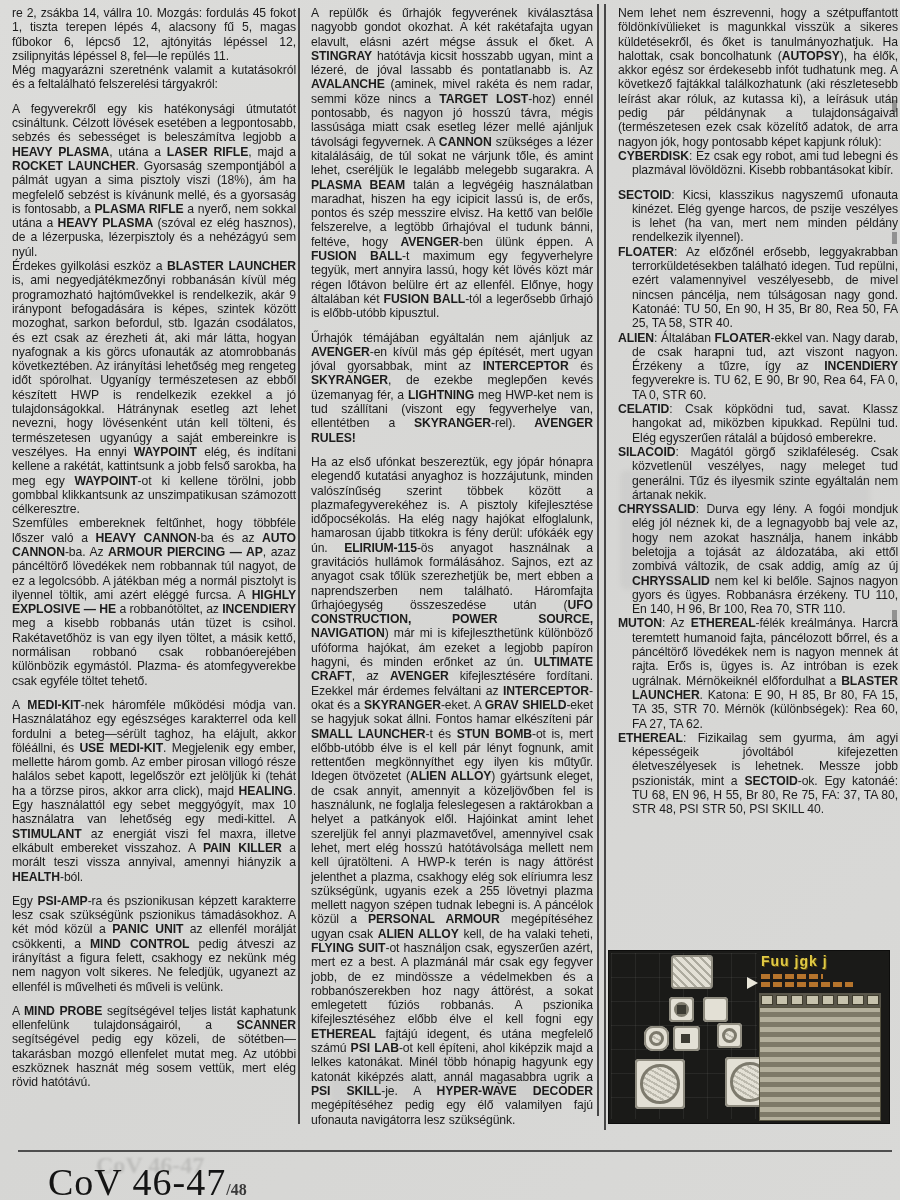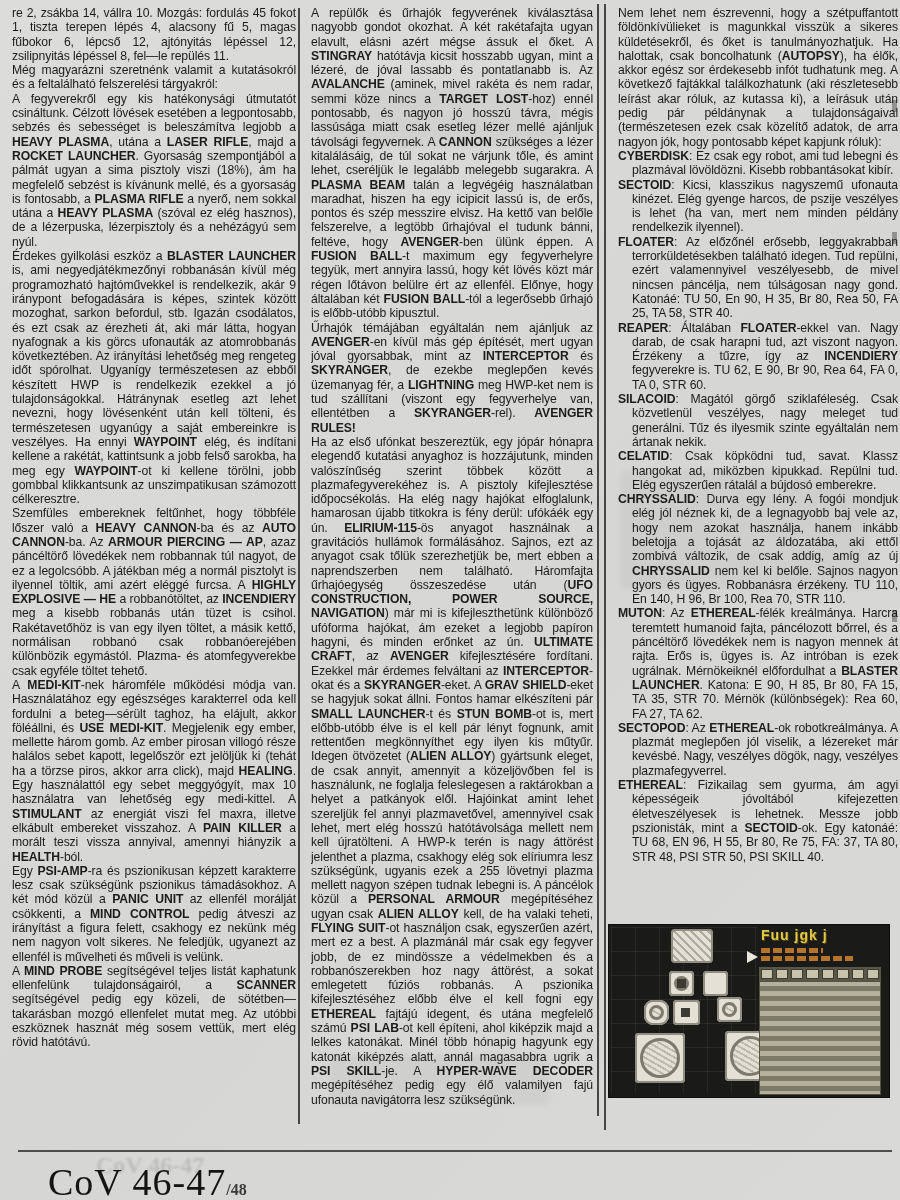--- a/index.html
+++ b/index.html
@@ -5,32 +5,32 @@
   html,body{margin:0;padding:0;background:#a9a9a7;}
   .page{position:relative;width:900px;height:1200px;margin:0 auto;overflow:hidden;
         background:linear-gradient(135deg,#dcdcda 0%,#d6d6d4 55%,#d9d9d7 100%);
         font-family:"Liberation Sans",sans-serif;}
   .col{position:absolute;top:6px;text-align:justify;color:#1c1c1c;
        font-size:12.2px;line-height:14.3px;letter-spacing:-0.1px;overflow:hidden;}
   #col1{left:12px;width:284px;height:1138px;}
   #col2{left:311px;width:282px;height:1138px;}
   #col3{left:618px;width:280px;height:940px;}
   .para{margin:0;}
-  .para.gap{margin-top:0;}
+  .para.gap{margin-top:10px;}
   .para.hang{padding-left:14px;text-indent:-14px;}
   .b{font-weight:bold;}
   .vrule{position:absolute;width:2px;background:#474747;}
   #rule1{left:298px;top:8px;height:1116px;}
   #rule2{left:597px;top:4px;height:1112px;}
   #rule3{left:604px;top:4px;height:1126px;}
   
   .blot{position:absolute;background:rgba(110,110,110,.07);filter:blur(2px);border-radius:8px;}
   .tick{position:absolute;left:892px;width:5px;height:12px;background:rgba(90,90,90,.55);}
   
-  .screenshot{position:absolute;left:608px;top:924px;width:280px;height:172px;
+  .screenshot{position:absolute;left:608px;top:950px;width:280px;height:172px;
               background:#1a1a18;border:1px solid #0d0d0c;overflow:hidden;}
   .shot-map{position:absolute;left:2px;top:2px;width:146px;height:166px;
             background-image:linear-gradient(rgba(170,170,160,.10) 1px,transparent 1px),
                              linear-gradient(90deg,rgba(170,170,160,.10) 1px,transparent 1px);
             background-size:24px 24px;}
   .tile{position:absolute;background:#e3e0d5;border-radius:4px;box-shadow:inset 0 0 0 2px #8f8c80;}
   #tA{left:60px;top:2px;width:42px;height:34px;
       background-image:repeating-linear-gradient(45deg,rgba(120,118,105,.5) 0 2px,transparent 2px 6px);}
   #tB{left:58px;top:44px;width:25px;height:25px;}
   #tC{left:33px;top:73px;width:25px;height:25px;border-radius:9px;}
@@ -90,26 +90,25 @@
   <div class="col" id="col2">
       <div class="para"><span>A repülők és űrhajók fegyverének kiválasztása nagyobb gondot okozhat. A két rakétafajta ugyan elavult, elásni azért mégse ássuk el őket. A </span><span class="b">STINGRAY</span><span> hatótávja kicsit hosszabb ugyan, mint a lézeré, de jóval lassabb és pontatlanabb is. Az </span><span class="b">AVALANCHE</span><span> (aminek, mivel rakéta és nem radar, semmi köze nincs a </span><span class="b">TARGET LOST</span><span>-hoz) ennél pontosabb, és nagyon jó hosszú távra, mégis lassúsága miatt csak esetleg lézer mellé ajánljuk távolsági fegyvernek. A </span><span class="b">CANNON</span><span> szükséges a lézer kitalálásáig, de túl sokat ne várjunk tőle, és amint lehet, cseréljük le legalább melegebb sugarakra. A </span><span class="b">PLASMA BEAM</span><span> talán a legvégéig használatban maradhat, hiszen ha egy icipicit lassú is, de erős, pontos és szép messzire elvisz. Ha kettő van belőle felszerelve, a legtöbb űrhajóval el tudunk bánni, feltéve, hogy </span><span class="b">AVENGER</span><span>-ben ülünk éppen. A </span><span class="b">FUSION BALL</span><span>-t maximum egy fegyverhelyre tegyük, mert annyira lassú, hogy két lövés közt már régen lőtávon belülre ért az ellenfél. Előnye, hogy általában két </span><span class="b">FUSION BALL</span><span>-tól a legerősebb űrhajó is előbb-utóbb kipusztul.</span></div>
       <div class="para gap"><span>Űrhajók témájában egyáltalán nem ajánljuk az </span><span class="b">AVENGER</span><span>-en kívül más gép építését, mert ugyan jóval gyorsabbak, mint az </span><span class="b">INTERCEPTOR</span><span> és </span><span class="b">SKYRANGER</span><span>, de ezekbe meglepően kevés üzemanyag fér, a </span><span class="b">LIGHTNING</span><span> meg HWP-ket nem is tud szállítani (viszont egy fegyverhelye van, ellentétben a </span><span class="b">SKYRANGER</span><span>-rel). </span><span class="b">AVENGER RULES!</span></div>
       <div class="para gap"><span>Ha az első ufónkat beszereztük, egy jópár hónapra elegendő kutatási anyaghoz is hozzájutunk, minden valószínűség szerint többek között a plazmafegyverekéhez is. A pisztoly kifejlesztése időpocsékolás. Ha elég nagy hajókat elfoglalunk, hamarosan újabb titkokra is fény derül: ufókáék egy ún. </span><span class="b">ELIRIUM-115</span><span>-ös anyagot használnak a gravitációs hullámok formálásához. Sajnos, ezt az anyagot csak tőlük szerezhetjük be, mert ebben a naprendszerben nem található. Háromfajta űrhajóegység összeszedése után (</span><span class="b">UFO CONSTRUCTION, POWER SOURCE, NAVIGATION</span><span>) már mi is kifejleszthetünk különböző ufóforma hajókat, ám ezeket a legjobb papíron hagyni, és minden erőnket az ún. </span><span class="b">ULTIMATE CRAFT</span><span>, az </span><span class="b">AVENGER</span><span> kifejlesztésére fordítani. Ezekkel már érdemes felváltani az </span><span class="b">INTERCEPTOR</span><span>-okat és a </span><span class="b">SKYRANGER</span><span>-eket. A </span><span class="b">GRAV SHIELD</span><span>-eket se hagyjuk sokat állni. Fontos hamar elkészíteni pár </span><span class="b">SMALL LAUNCHER</span><span>-t és </span><span class="b">STUN BOMB</span><span>-ot is, mert előbb-utóbb élve is el kell pár lényt fognunk, amit rettentően megkönnyíthet egy ilyen kis műtyűr. Idegen ötvözetet (</span><span class="b">ALIEN ALLOY</span><span>) gyártsunk eleget, de csak annyit, amennyit a közeljövőben fel is használunk, ne foglalja feleslegesen a raktárokban a helyet a patkányok elől. Hajóinkat amint lehet szereljük fel annyi plazmavetővel, amennyivel csak lehet, mert elég hosszú hatótávolsága mellett nem kell újratölteni. A HWP-k terén is nagy áttörést jelenthet a plazma, csakhogy elég sok elíriumra lesz szükségünk, ugyanis ezek a 255 lövetnyi plazma mellett nagyon szépen tudnak lebegni is. A páncélok közül a </span><span class="b">PERSONAL ARMOUR</span><span> megépítéséhez ugyan csak </span><span class="b">ALIEN ALLOY</span><span> kell, de ha valaki teheti, </span><span class="b">FLYING SUIT</span><span>-ot használjon csak, egyszerűen azért, mert ez a best. A plazmánál már csak egy fegyver jobb, de ez mindössze a védelmekben és a robbanószerekben hoz nagy áttörést, a sokat emlegetett fúziós robbanás. A pszionika kifejlesztéséhez előbb élve el kell fogni egy </span><span class="b">ETHEREAL</span><span> fajtájú idegent, és utána megfelelő számú </span><span class="b">PSI LAB</span><span>-ot kell építeni, ahol kiképzik majd a lelkes katonákat. Minél több hónapig hagyunk egy katonát kiképzés alatt, annál magasabbra ugrik a </span><span class="b">PSI SKILL</span><span>-je. A </span><span class="b">HYPER-WAVE DECODER</span><span> megépítéséhez pedig egy élő valamilyen fajú ufonauta navigátorra lesz szükségünk.</span></div>
     </div>
   <div class="col" id="col3">
       <div class="para"><span>Nem lehet nem észrevenni, hogy a szétpuffantott földönkívülieket is magunkkal visszük a sikeres küldetésekről, és őket is tanulmányozhatjuk. Ha halottak, csak boncolhatunk (</span><span class="b">AUTOPSY</span><span>), ha élők, akkor egész sor érdekesebb infót tudhatunk meg. A következő fajtákkal találkozhatunk (aki részletesebb leírást akar róluk, az kutassa ki), a leírásuk után pedig pár példánynak a tulajdonságaival (természetesen ezek csak közelítő adatok, de arra nagyon jók, hogy pontosabb képet kapjunk róluk):</span></div>
       <div class="para hang"><span class="b">CYBERDISK</span><span>: Ez csak egy robot, ami tud lebegni és plazmával lövöldözni. Kisebb robbantásokat kibír.</span></div>
       <div class="para gap hang"><span class="b">SECTOID</span><span>: Kicsi, klasszikus nagyszemű ufonauta kinézet. Elég gyenge harcos, de pszije veszélyes is lehet (ha van, mert nem minden példány rendelkezik ilyennel).</span></div>
       <div class="para hang"><span class="b">FLOATER</span><span>: Az előzőnél erősebb, leggyakrabban terrorküldetésekben található idegen. Tud repülni, ezért valamennyivel veszélyesebb, de mivel nincsen páncélja, nem túlságosan nagy gond. Katonáé: TU 50, En 90, H 35, Br 80, Rea 50, FA 25, TA 58, STR 40.</span></div>
-      <div class="para hang"><span class="b">REAPER</span><span>: Általában </span><span class="b">FLOATER</span><span>-ekkel van. Nagy darab, de csak harapni tud, azt viszont nagyon. Érzékeny a tűzre, így az </span><span class="b">INCENDIERY</span><span> fegyverekre is. TU 62, E 90, Br 90, Rea 64, FA 0, TA 0, STR 60.</span></div>
+      <div class="para hang"><span class="b">ALIEN</span><span>: Általában </span><span class="b">FLOATER</span><span>-ekkel van. Nagy darab, de csak harapni tud, azt viszont nagyon. Érzékeny a tűzre, így az </span><span class="b">INCENDIERY</span><span> fegyverekre is. TU 62, E 90, Br 90, Rea 64, FA 0, TA 0, STR 60.</span></div>
+      <div class="para hang"><span class="b">CELATID</span><span>: Csak köpködni tud, savat. Klassz hangokat ad, miközben kipukkad. Repülni tud. Elég egyszerűen rátalál a bújdosó emberekre.</span></div>
       <div class="para hang"><span class="b">SILACOID</span><span>: Magától görgő sziklaféleség. Csak közvetlenül veszélyes, nagy meleget tud generálni. Tűz és ilyesmik szinte egyáltalán nem ártanak nekik.</span></div>
-      <div class="para hang"><span class="b">CELATID</span><span>: Csak köpködni tud, savat. Klassz hangokat ad, miközben kipukkad. Repülni tud. Elég egyszerűen rátalál a bújdosó emberekre.</span></div>
       <div class="para hang"><span class="b">CHRYSSALID</span><span>: Durva egy lény. A fogói mondjuk elég jól néznek ki, de a legnagyobb baj vele az, hogy nem azokat használja, hanem inkább beletojja a tojását az áldozatába, aki ettől zombivá változik, de csak addig, amíg az új </span><span class="b">CHRYSSALID</span><span> nem kel ki belőle. Sajnos nagyon gyors és ügyes. Robbanásra érzékeny. TU 110, En 140, H 96, Br 100, Rea 70, STR 110.</span></div>
       <div class="para hang"><span class="b">MUTON</span><span>: Az </span><span class="b">ETHEREAL</span><span>-félék kreálmánya. Harcra teremtett humanoid fajta, páncélozott bőrrel, és a páncéltörő lövedékek nem is nagyon mennek át rajta. Erős is, ügyes is. Az intróban is ezek ugrálnak. Mérnökeiknél előfordulhat a </span><span class="b">BLASTER LAUNCHER</span><span>. Katona: E 90, H 85, Br 80, FA 15, TA 35, STR 70. Mérnök (különbségek): Rea 60, FA 27, TA 62.</span></div>
-      <div class="para hang"><span class="b">SECTOPOD</span><span>: Az </span><span class="b">ETHEREAL</span><span>-ok robotkreálmánya. A plazmát meglepően jól viselik, a lézereket már kevésbé. Nagy, veszélyes dögök, nagy, veszélyes plazmafegyverrel.</span></div>
       <div class="para hang"><span class="b">ETHEREAL</span><span>: Fizikailag sem gyurma, ám agyi képességeik jóvoltából kifejezetten életveszélyesek is lehetnek. Messze jobb pszionisták, mint a </span><span class="b">SECTOID</span><span>-ok. Egy katonáé: TU 68, EN 96, H 55, Br 80, Re 75, FA: 37, TA 80, STR 48, PSI STR 50, PSI SKILL 40.</span></div>
     </div>
 
   <div class="vrule" id="rule1"></div>
   <div class="vrule" id="rule2"></div>
   <div class="vrule" id="rule3"></div>
 
   <div class="screenshot">
     <div class="shot-map">
       <div class="tile" id="tA"></div>

